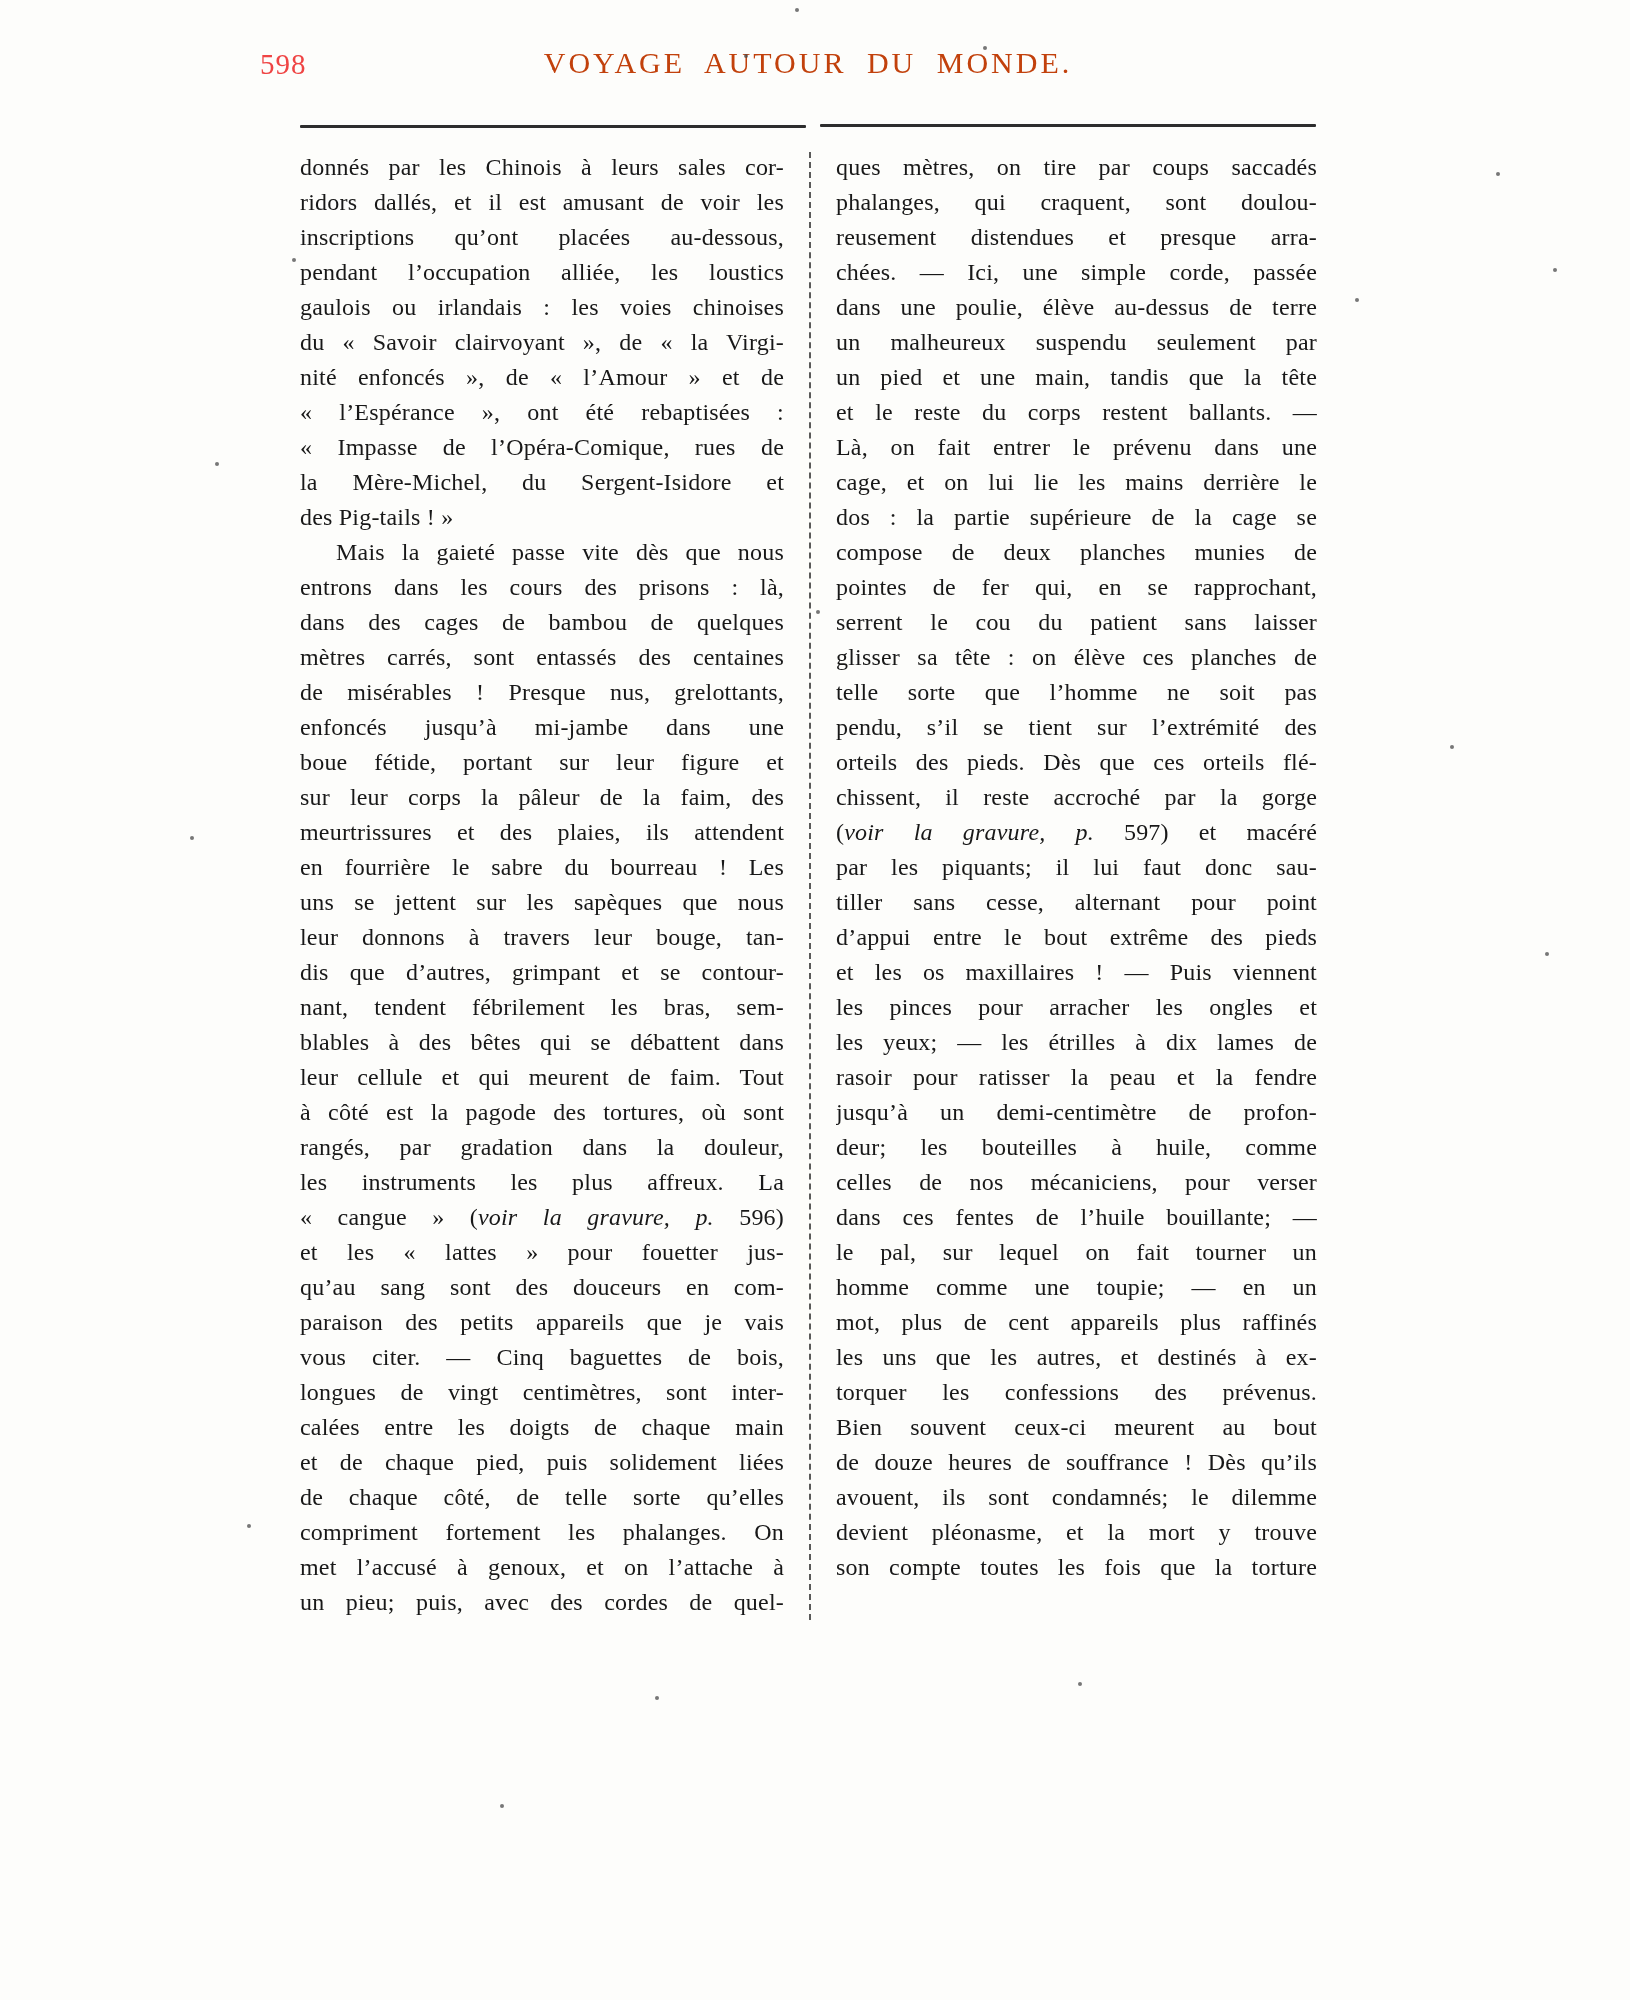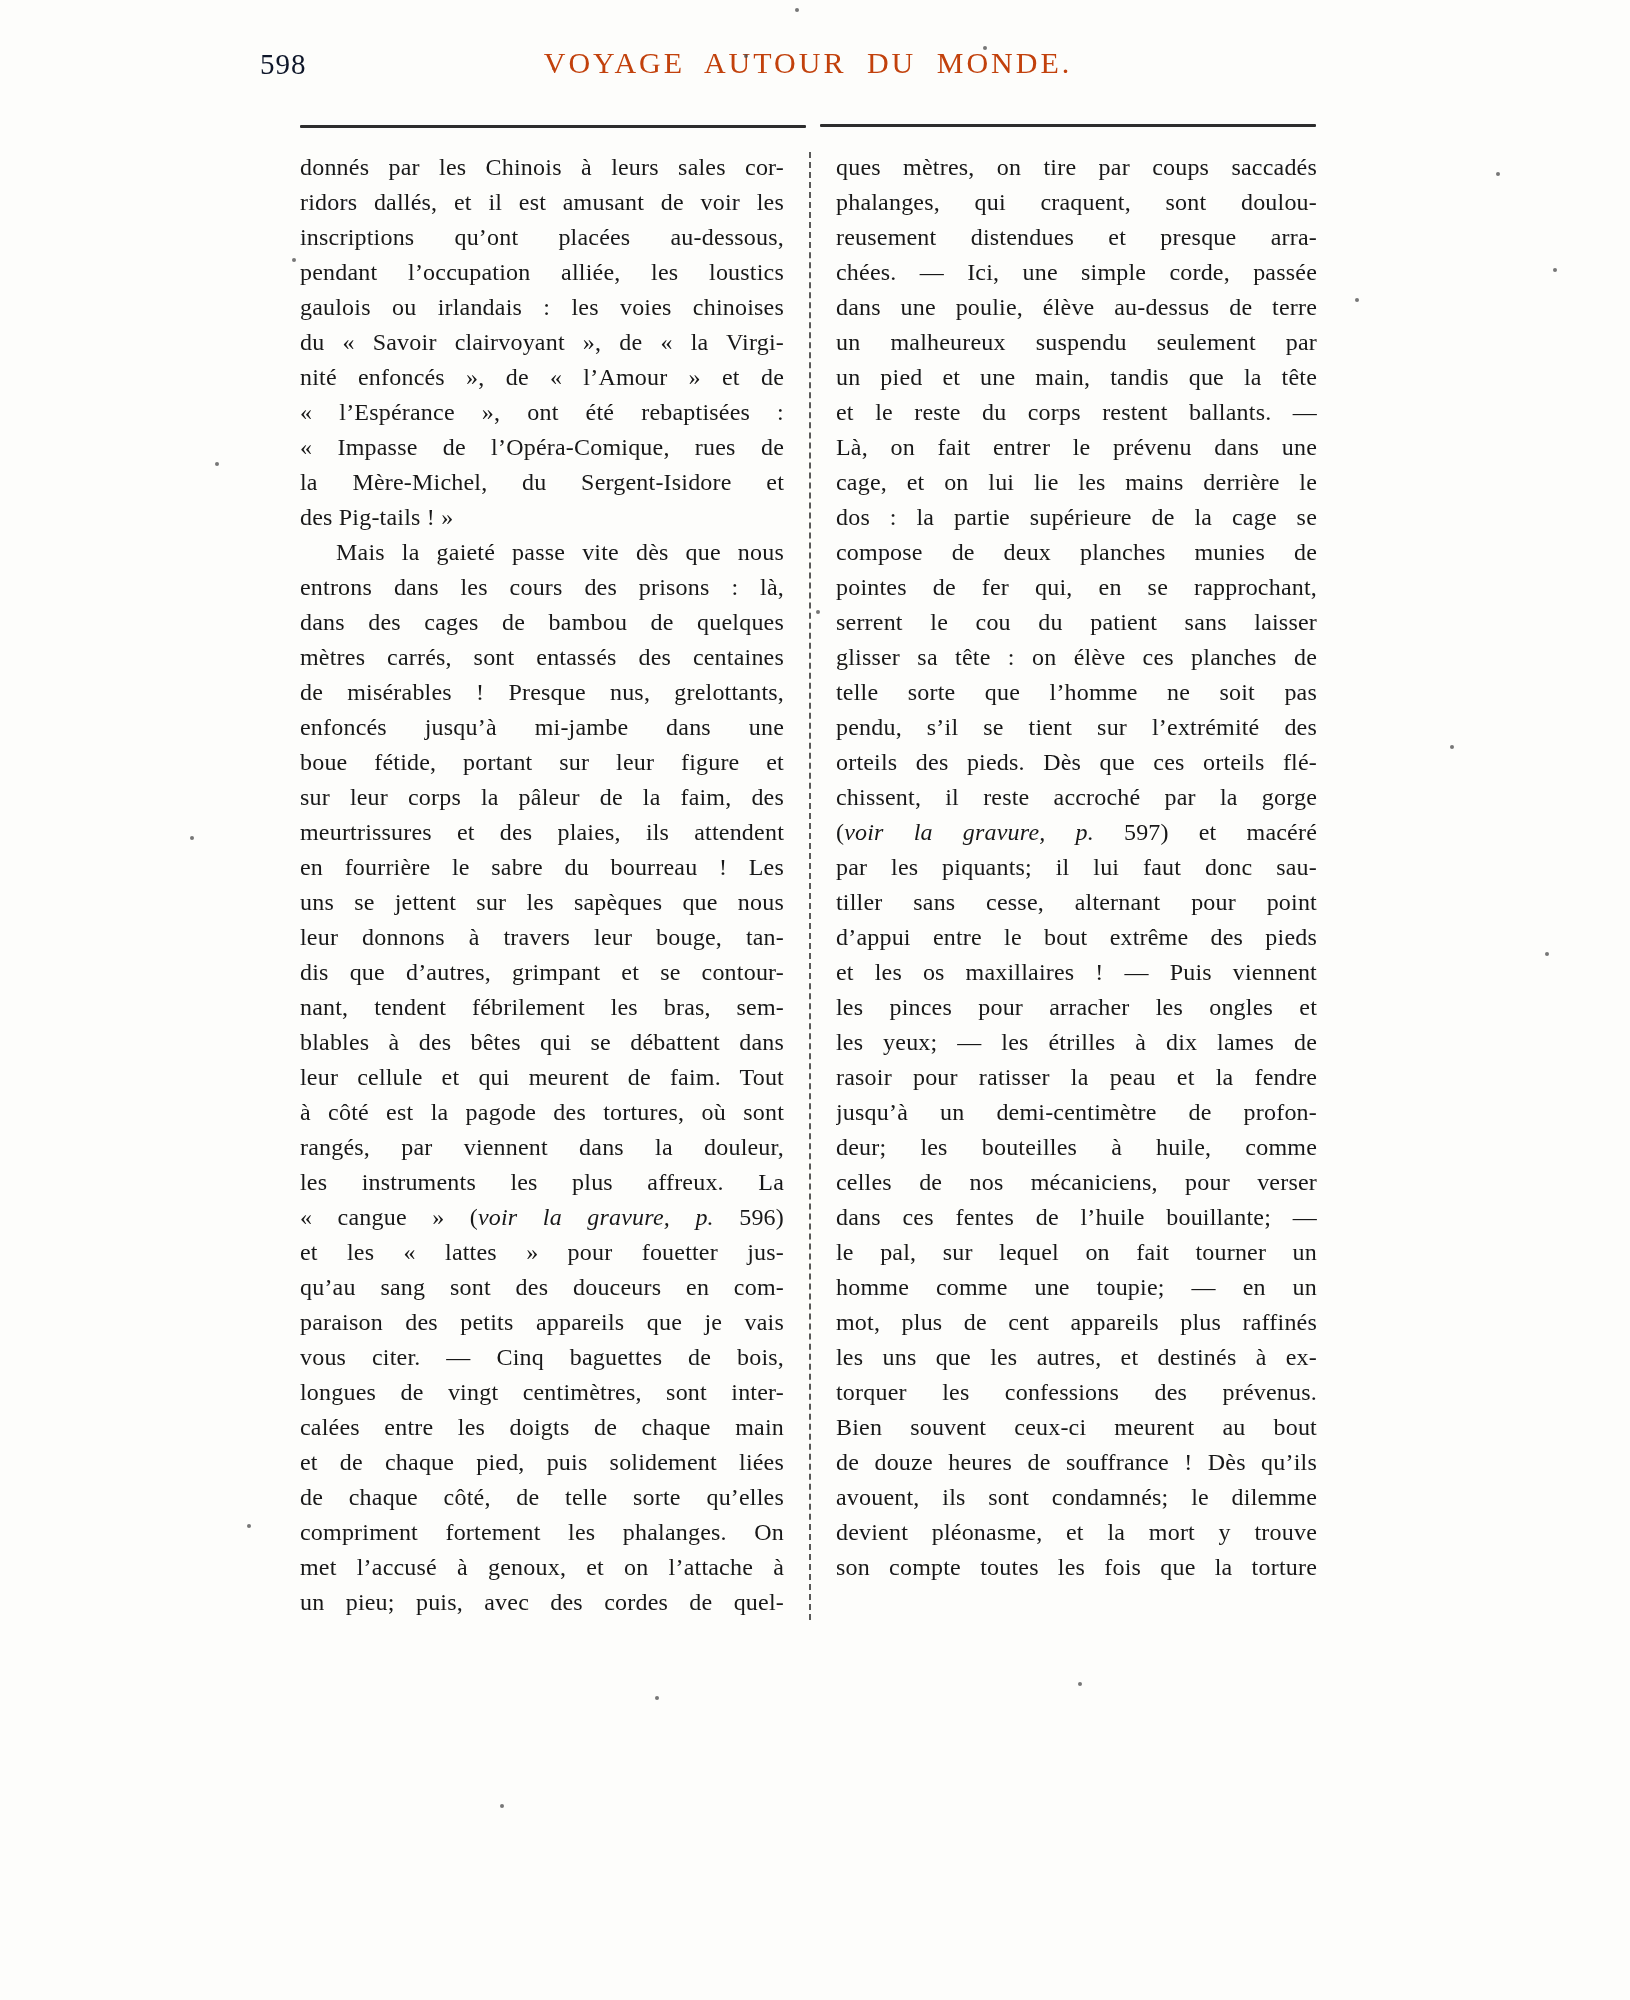--- a/index.html
+++ b/index.html
@@ -16,21 +16,21 @@
     font-family: "Liberation Serif", "DejaVu Serif", serif;
     color: #181818;
     overflow: hidden;
   }
   .pagenum {
     position: absolute;
     left: 260px;
     top: 48px;
     font-size: 29px;
     letter-spacing: 1px;
-    color: #0f172a;
+    color: #ef4444;
   }
   .header {
     position: absolute;
     left: 300px;
     top: 46px;
     width: 1016px;
     text-align: center;
     font-size: 30px;
     letter-spacing: 3px;
     word-spacing: 10px;
@@ -120,21 +120,21 @@
       <div class="line">sur leur corps la pâleur de la faim, des</div>
       <div class="line">meurtrissures et des plaies, ils attendent</div>
       <div class="line">en fourrière le sabre du bourreau ! Les</div>
       <div class="line">uns se jettent sur les sapèques que nous</div>
       <div class="line">leur donnons à travers leur bouge, tan-</div>
       <div class="line">dis que d’autres, grimpant et se contour-</div>
       <div class="line">nant, tendent fébrilement les bras, sem-</div>
       <div class="line">blables à des bêtes qui se débattent dans</div>
       <div class="line">leur cellule et qui meurent de faim. Tout</div>
       <div class="line">à côté est la pagode des tortures, où sont</div>
-      <div class="line">rangés, par viennent dans la douleur,</div>
+      <div class="line">rangés, par gradation dans la douleur,</div>
       <div class="line">les instruments les plus affreux. La</div>
       <div class="line">« cangue » (<em>voir la gravure, p.</em> 596)</div>
       <div class="line">et les « lattes » pour fouetter jus-</div>
       <div class="line">qu’au sang sont des douceurs en com-</div>
       <div class="line">paraison des petits appareils que je vais</div>
       <div class="line">vous citer. — Cinq baguettes de bois,</div>
       <div class="line">longues de vingt centimètres, sont inter-</div>
       <div class="line">calées entre les doigts de chaque main</div>
       <div class="line">et de chaque pied, puis solidement liées</div>
       <div class="line">de chaque côté, de telle sorte qu’elles</div>

